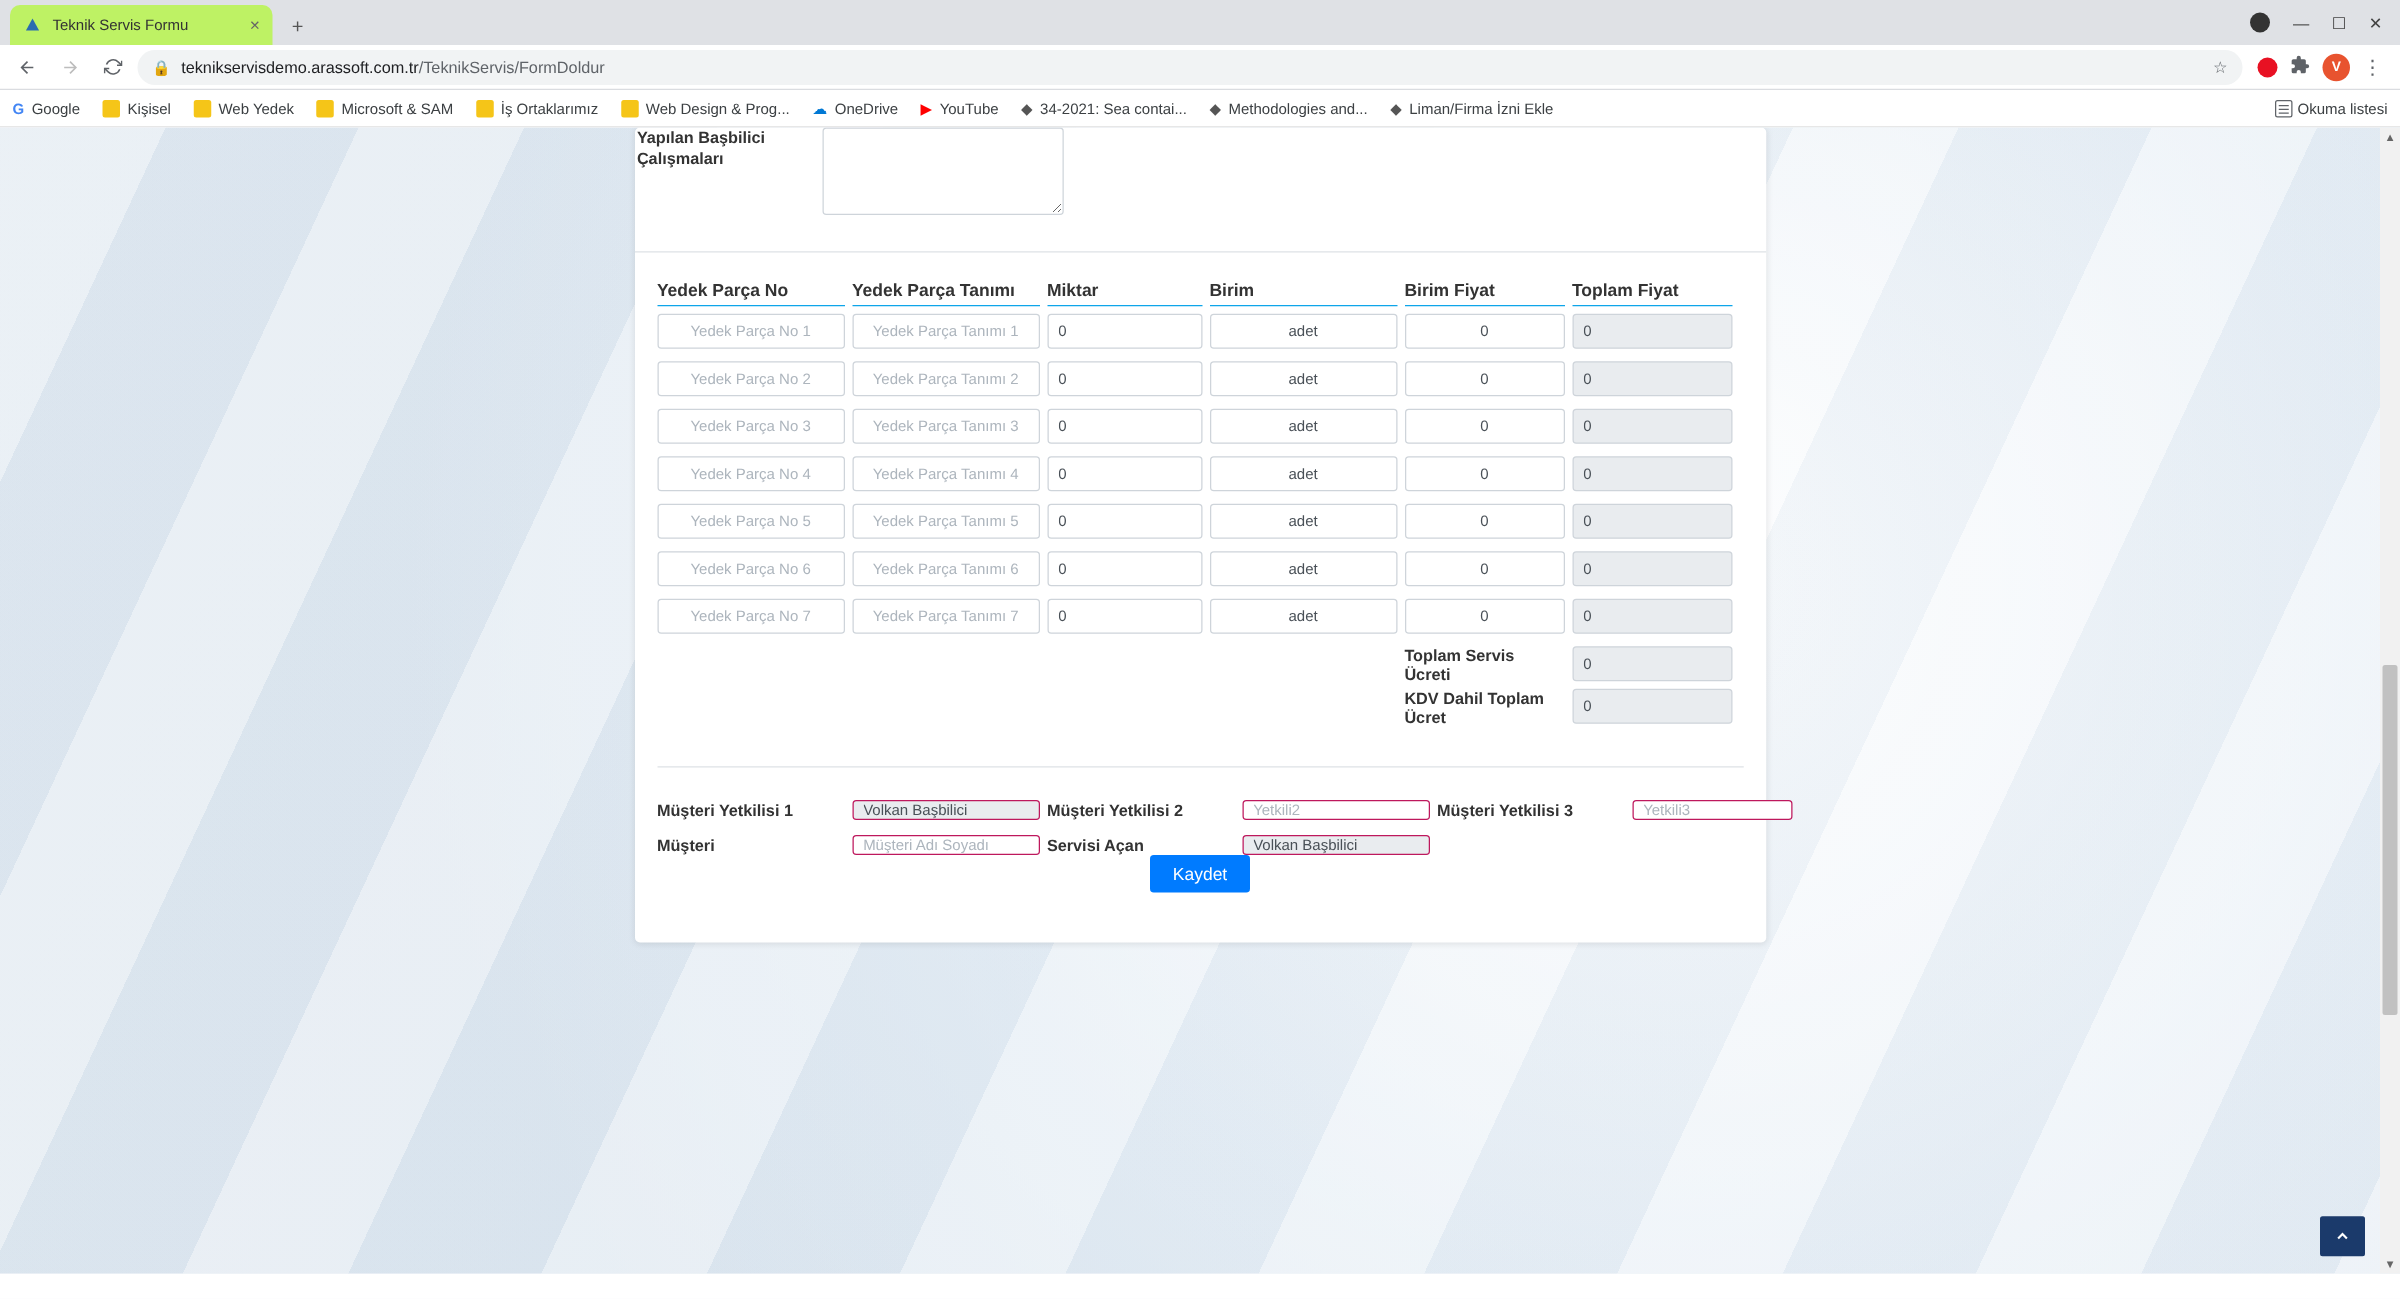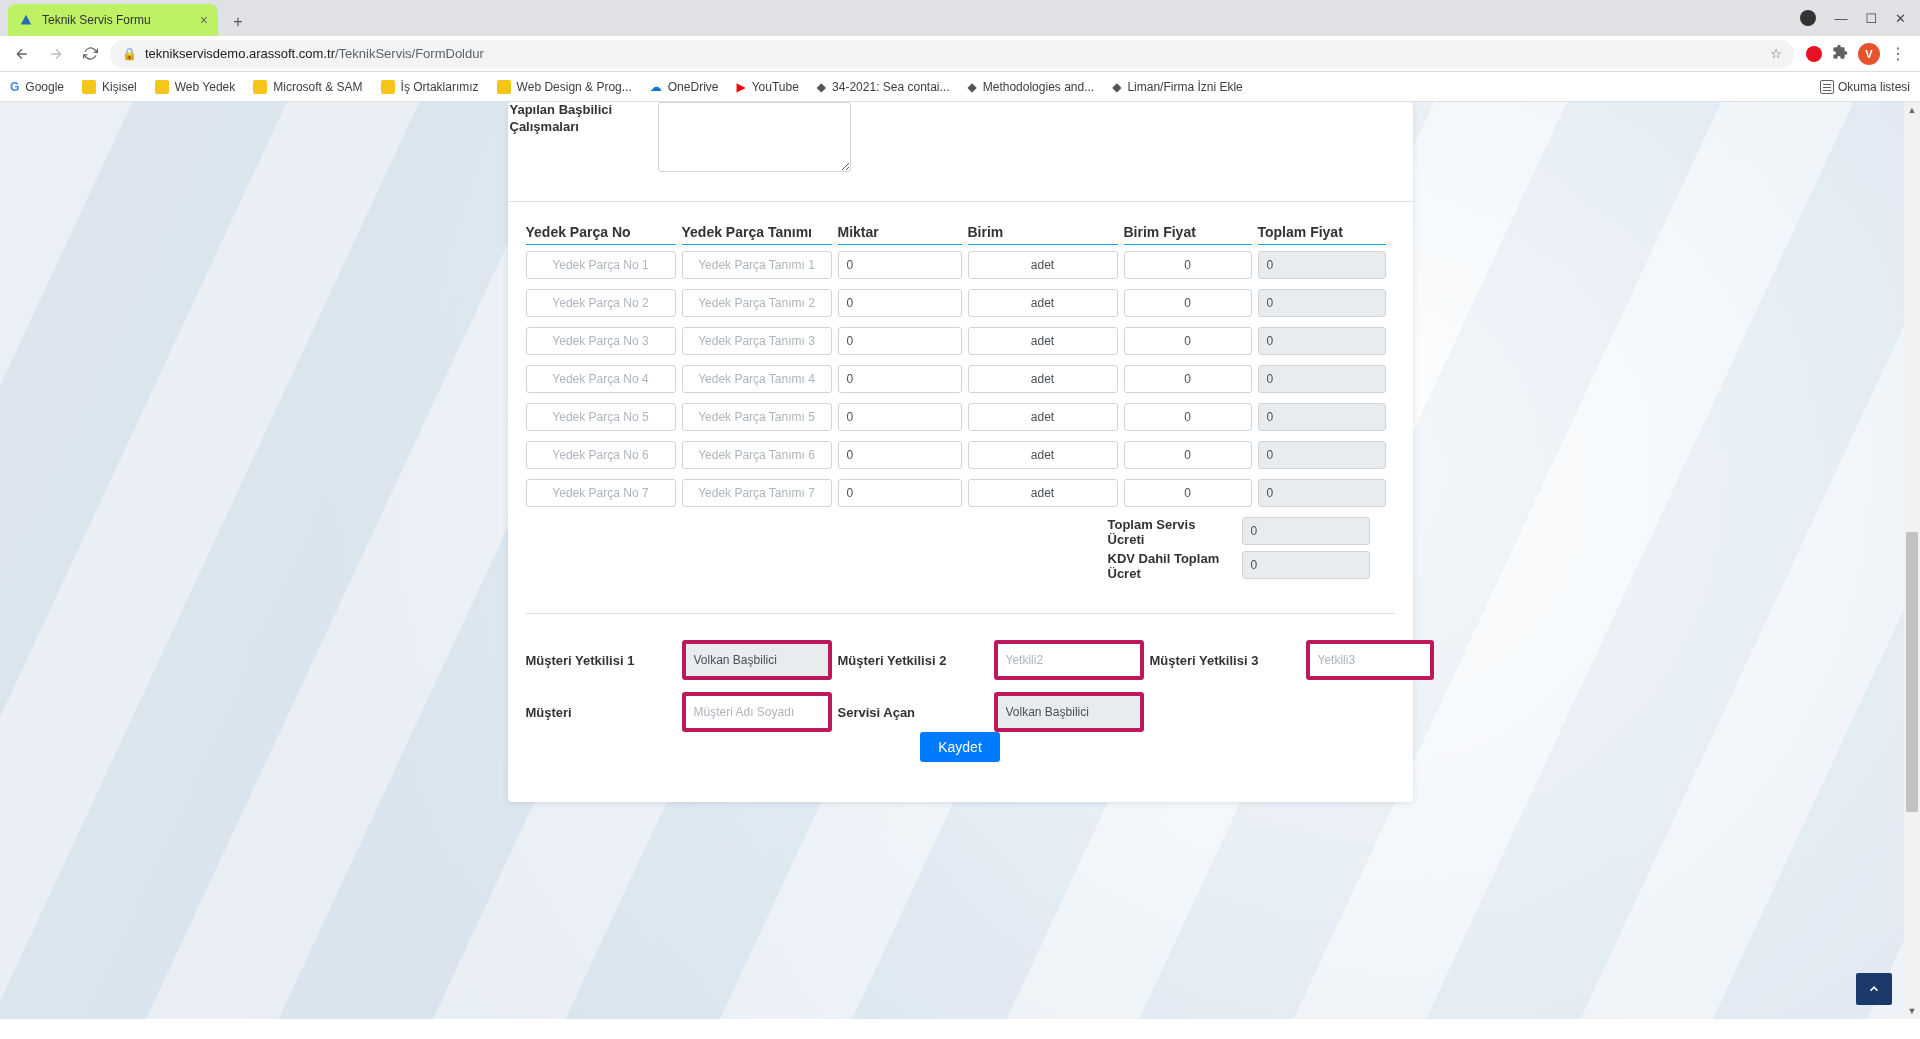--- a/index.html
+++ b/index.html
@@ -74,30 +74,30 @@
   .parts-grid { padding: 0 18px; }
   .parts-header { display:grid; grid-template-columns: 150px 150px 124px 150px 128px 128px; gap:6px; margin-bottom:6px;}
   .parts-header div { font-size:14px; font-weight:600; color:#333; border-bottom:1px solid #0ea5e9; padding-bottom:4px; }
   .parts-row { display:grid; grid-template-columns: 150px 150px 124px 150px 128px 128px; gap:6px; margin-bottom:10px; }
   .inp { width:100%; height:28px; border:1px solid #ced4da; border-radius:3px; padding:0 8px; font-size:12px; background:#fff; text-align:center; color:#495057;}
   .inp::placeholder { color:#adb5bd; text-align:center;}
   .inp.left { text-align:left; }
   .inp.left::placeholder { text-align:left; }
   .inp.ro { background:#e9ecef; color:#495057; }
 
-  .totals { display:grid; grid-template-columns: 150px 150px 124px 150px 128px 128px; gap:6px; padding: 0 2px; margin-top:6px;}
+  .totals { display:grid; grid-template-columns: 150px 150px 124px 150px 128px 128px; gap:6px; padding: 0 18px; margin-top:6px;}
   .totals .lbl { grid-column: 5; font-size:13px; font-weight:600; color:#333; display:flex; align-items:center;}
   .totals .val { grid-column: 6; }
   .totals-row { display:contents; }
 
   .divider2 { height:1px; background:#dee2e6; margin: 32px 18px 26px 18px; }
 
   .auth-grid { display:grid; grid-template-columns: 150px 150px 150px 150px 150px 128px; gap:6px; padding:0 18px; row-gap:12px; align-items:center;}
   .auth-lbl { font-size:13px; font-weight:600; color:#333; }
-  .auth-inp { width:100%; height:16px; border:4px solid #be185d; border-radius:3px; padding:16px 8px; font-size:12px; }
+  .auth-inp { width:100%; height:16px; border:1px solid #be185d; border-radius:3px; padding:4px 8px; font-size:12px; }
   .auth-inp::placeholder { color:#adb5bd; }
   .auth-inp.ro { background:#e9ecef; color:#495057; }
 
   .save-row { text-align:center; }
   .btn-save { background:#007bff; color:#fff; border:none; border-radius:3px; padding:7px 18px; font-size:14px; cursor:pointer; }
 
   .scroll-top-btn { position:absolute; right:28px; bottom:14px; width:36px; height:32px; background:#1b3a6b; color:#fff; display:flex; align-items:center; justify-content:center; border-radius:2px; cursor:pointer; font-size:14px;}
 </style>
 </head>
 <body>

